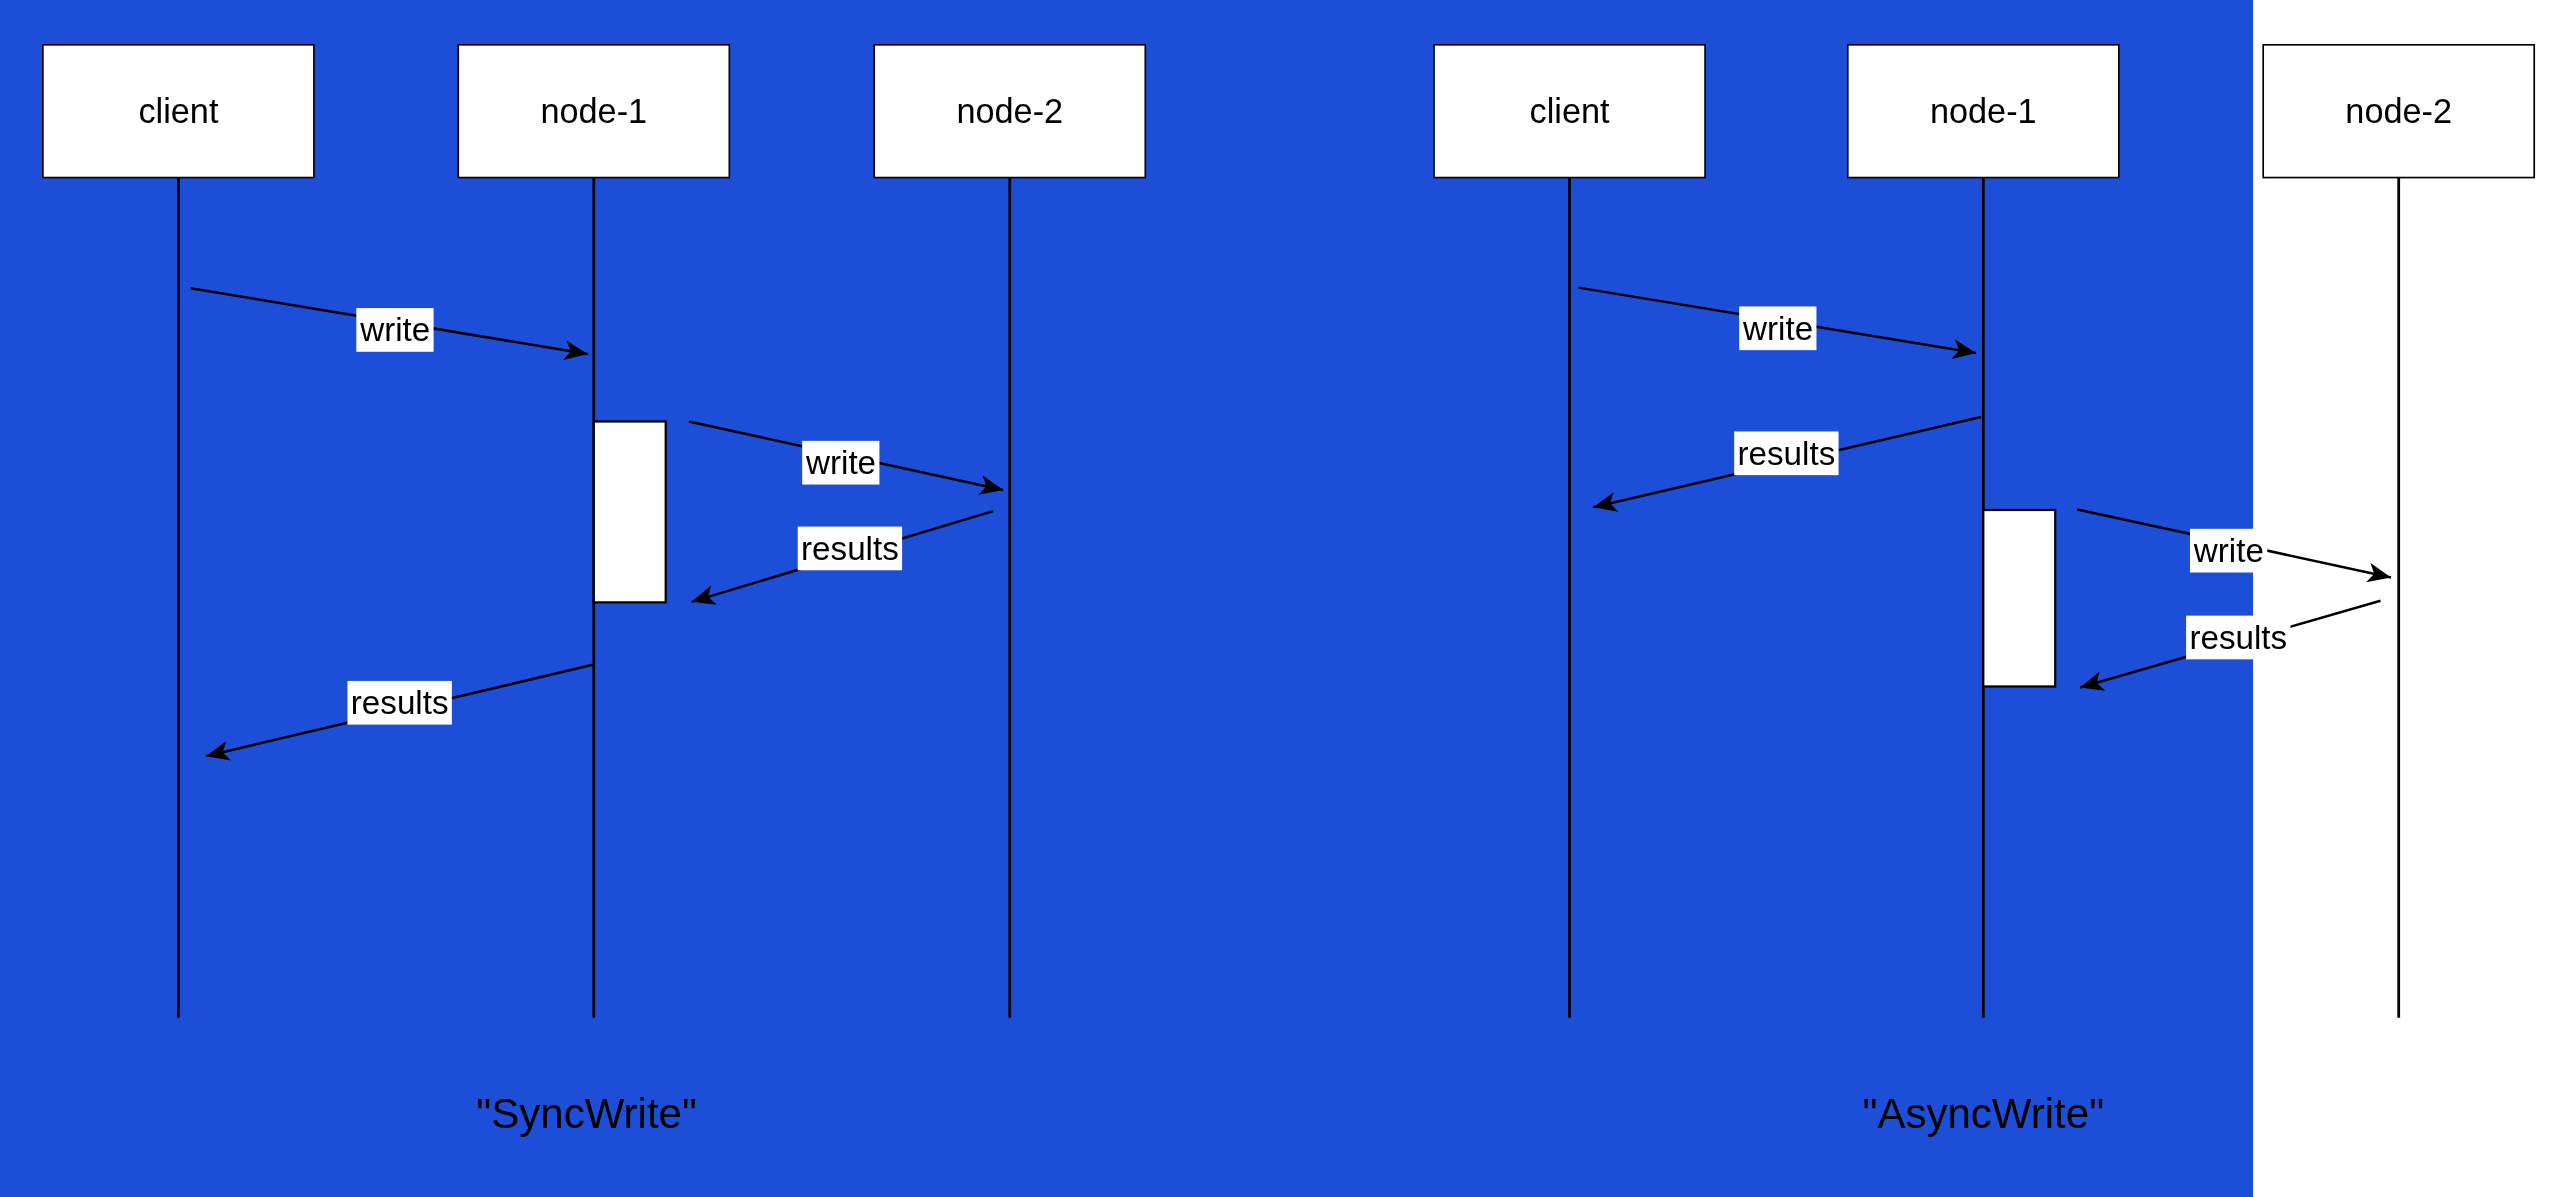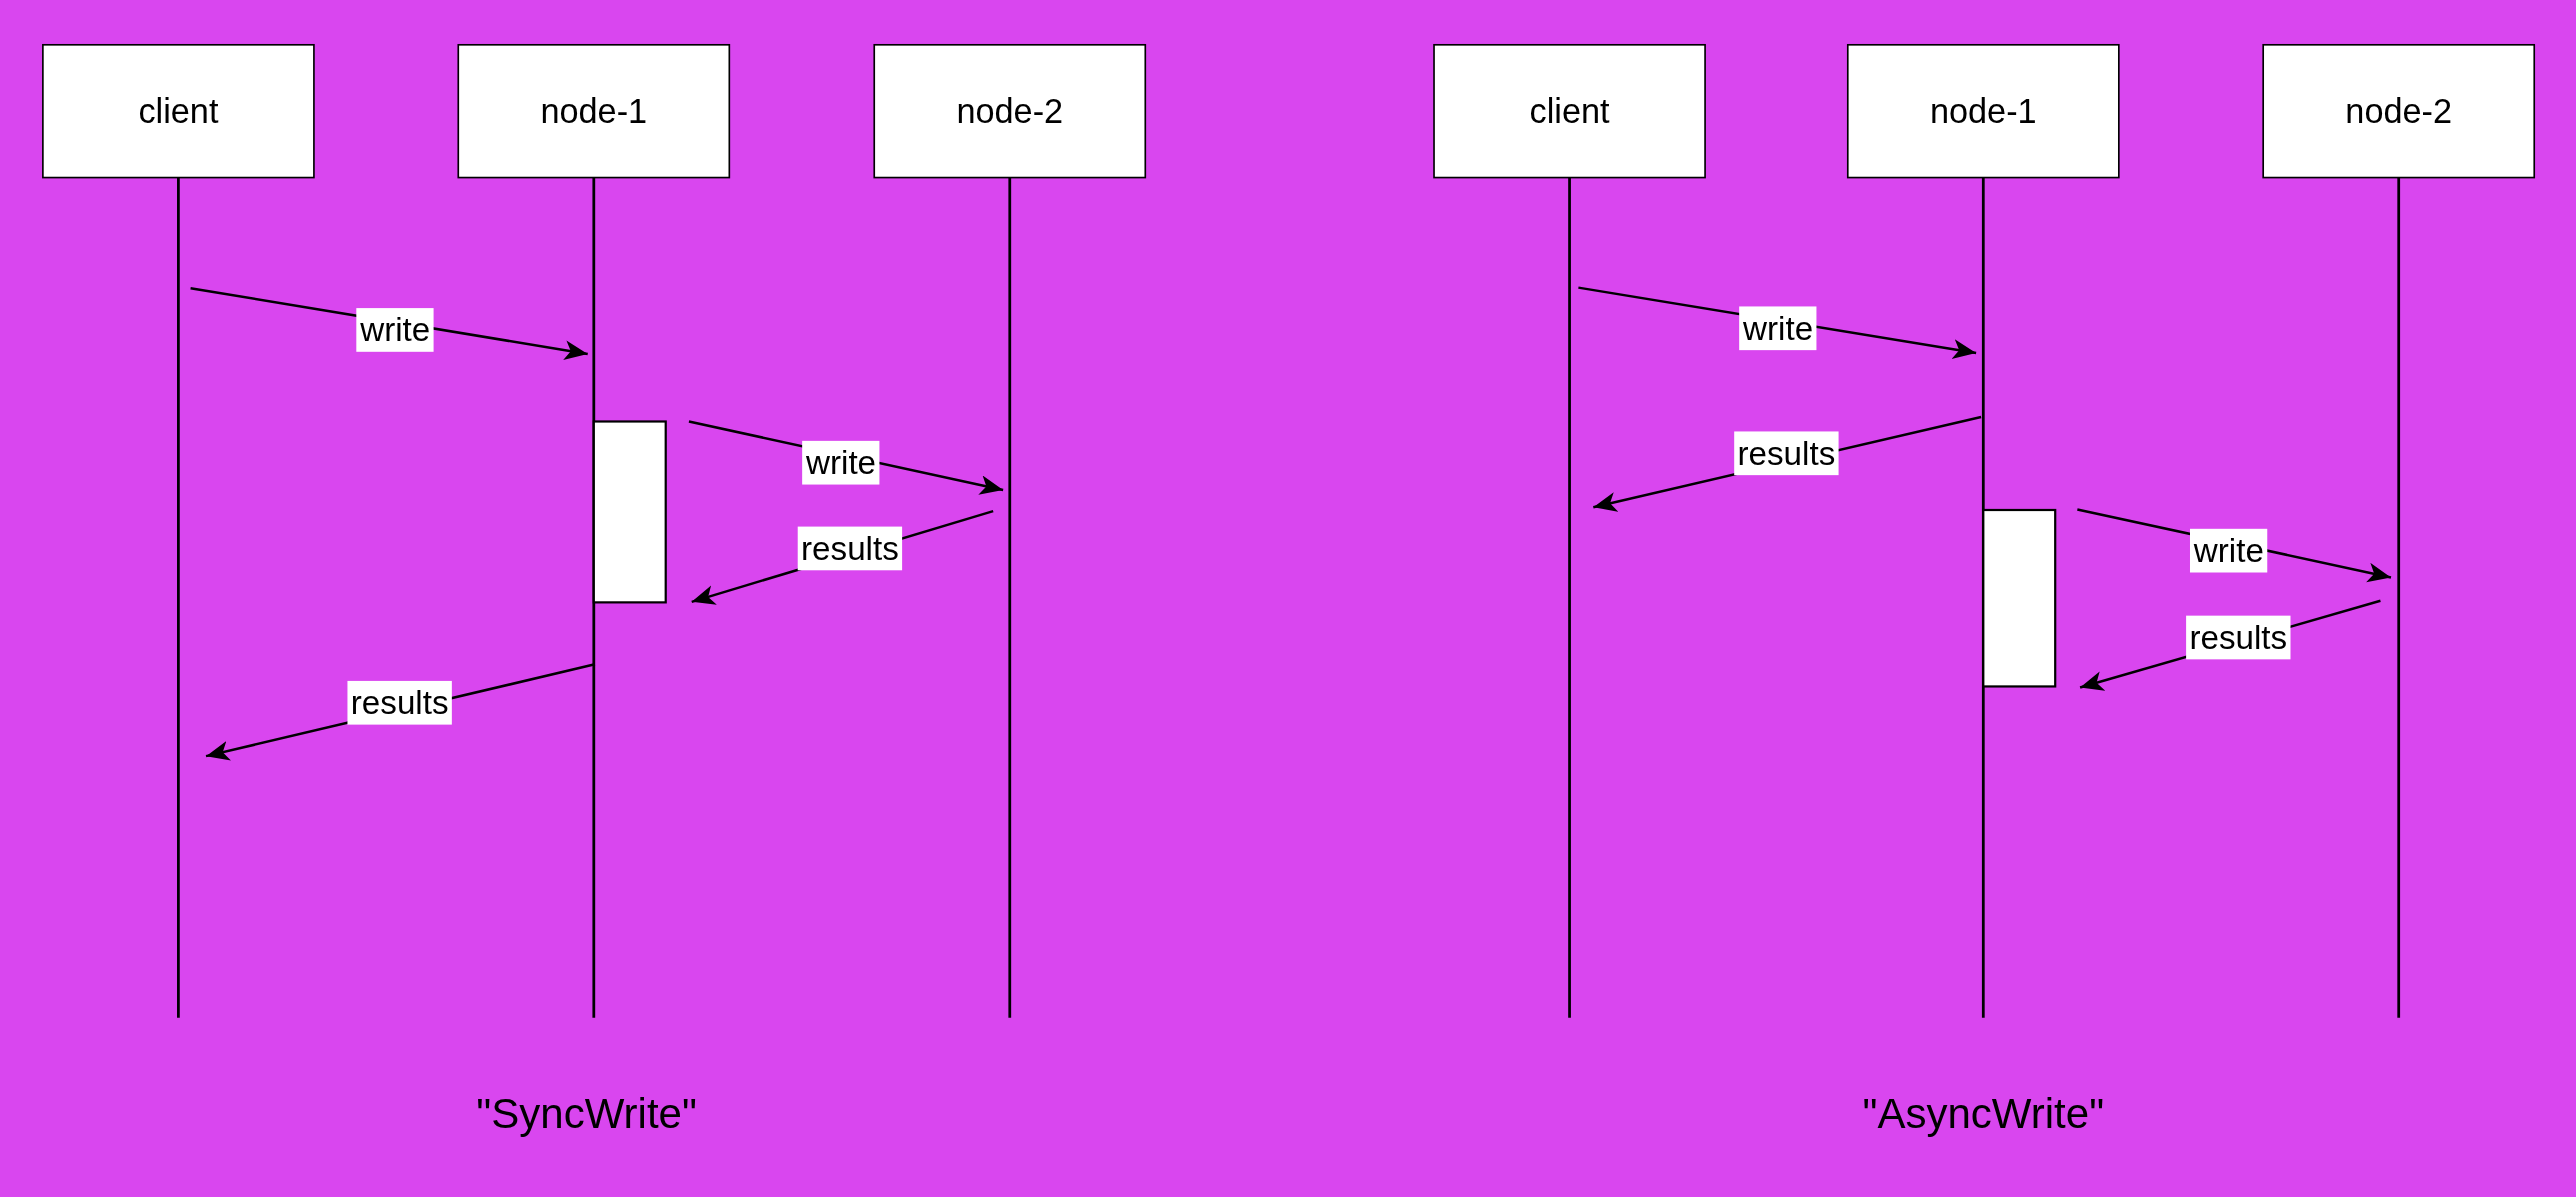--- a/index.html
+++ b/index.html
@@ -2,23 +2,23 @@
 <html style="font-size:8.9px"><head>
 <meta charset="utf-8">
 <style>
   html, body {
     margin: 0;
     padding: 0;
     background: #ffffff;
   }
   .canvas {
     position: relative;
-    width: 2576px;
+    width: 2253px;
     height: 1197px;
-    background: #d946ef;
+    background: #1d4ed8;
   }
   svg { display: block; }
   .actor-box {
     fill: #ffffff;
     stroke: #000000;
     stroke-width: 3;
   }
   .lifeline {
     stroke: #000000;
     stroke-width: 5;

